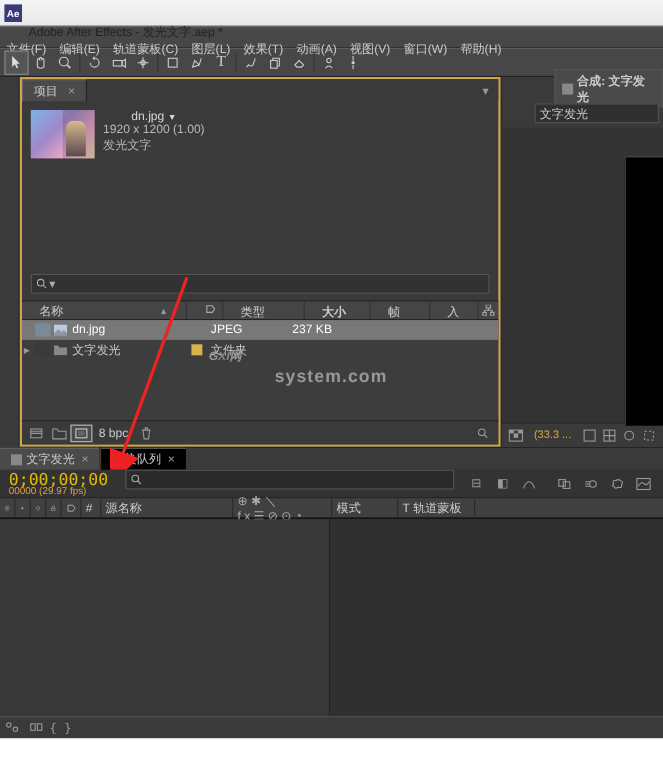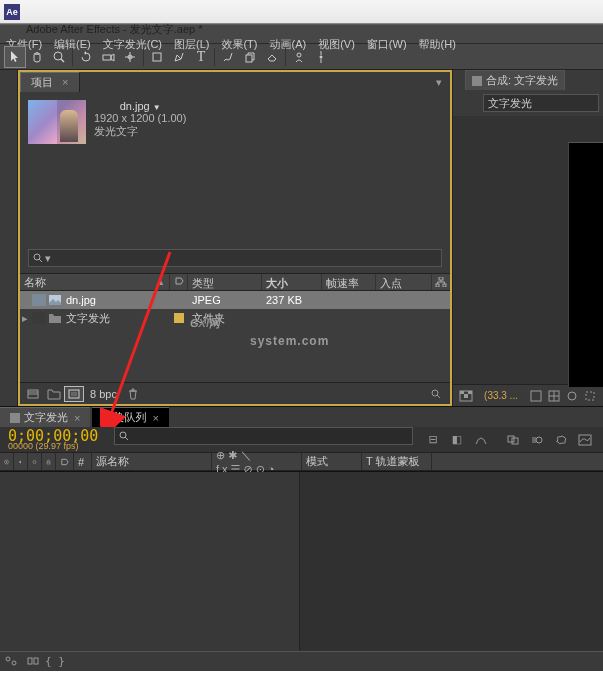--- a/index.html
+++ b/index.html
@@ -22,42 +22,42 @@
 .panel-menu { margin-left: auto; width: 14px; color: #999; }
 .preview-row { display: flex; padding: 8px; }
 .thumb { width: 58px; height: 44px; background: linear-gradient(135deg,#7db3e8 0%,#a088c8 40%,#e8a8c8 70%,#f0d8b0 100%); position: relative; }
 .thumb-overlay { position: absolute; left: 50%; right: 0; top: 0; bottom: 0; background: rgba(60,40,50,.2); }
 .thumb-figure { position: absolute; right: 8px; bottom: 2px; width: 18px; height: 32px; background: linear-gradient(#d8b890,#5a4a50); border-radius: 6px 6px 0 0; }
 .file-meta { margin-left: 8px; color: #b8b8b8; }
 .file-meta .fname { color: #d8d8d8; text-align: center; }
 .file-meta .fname .tri { font-size: 8px; }
 .search-row { margin: 6px 8px; height: 18px; background: #323232; border: 1px solid #555; display: flex; align-items: center; padding: 0 4px; color: #aaa; }
 .list-header { display: flex; height: 18px; background: #454545; color: #ccc; border-top: 1px solid #222; border-bottom: 1px solid #222; }
-.col { padding: 2px 4px; border-right: 1px solid #333; }
+.col { padding: 2px 16px; border-right: 1px solid #333; }
 .col.name { width: 150px; display: flex; align-items: center; }
 .col.name .sort { margin-left: auto; font-size: 8px; color: #999; }
 .col.label { width: 18px; }
 .col.type { width: 74px; }
 .col.size { width: 60px; font-weight: bold; }
 .col.rate { width: 54px; }
 .col.in { flex: 1; }
 .list-body { flex: 1; background: #3d3d3d; }
 .row { display: flex; height: 18px; align-items: center; color: #ccc; }
 .row.sel { background: #787878; color: #fff; }
 .row .name-cell { width: 150px; display: flex; align-items: center; padding-left: 2px; }
 .row .swatch { width: 14px; height: 12px; margin-right: 2px; }
 .row .icon { width: 14px; height: 12px; margin-right: 4px; display: flex; align-items: center; justify-content: center; }
 .row .tw { width: 10px; }
 .watermark { position: absolute; left: 170px; top: 230px; font-size: 28px; font-weight: bold; font-style: italic; color: #999; }
 .watermark .cn { font-family: SimHei; }
-.watermark-sub { position: absolute; left: 230px; top: 262px; font-size: 12px; color: #999; font-weight: bold; letter-spacing: 1px; }
+.watermark-sub { position: absolute; left: 230px; top: 262px; font-size: 16px; color: #999; font-weight: bold; letter-spacing: 1px; }
 .panel-footer { height: 22px; background: #3a3a3a; border-top: 1px solid #222; display: flex; align-items: center; padding: 0 4px; color: #ccc; }
 .panel-footer .btn { width: 20px; height: 16px; display: flex; align-items: center; justify-content: center; color: #999; }
 .right-panel { width: 151px; background: #3a3a3a; border-left: 1px solid #222; display: flex; flex-direction: column; }
-.right-tab-row { display: flex; align-items: center; height: 20px; padding-left: 12px; }
+.right-tab-row { display: flex; align-items: center; height: 20px; padding-left: 48px; font-weight: bold; }
 .right-tab { padding: 2px 6px; color: #ccc; background: #4a4a4a; border: 1px solid #555; border-bottom: none; display: flex; align-items: center; }
 .right-tab .sq { width: 10px; height: 10px; background: #888; margin-right: 4px; }
 .right-dropdown { margin: 4px 4px 0 30px; height: 18px; background: #2f2f2f; border: 1px solid #555; color: #ccc; padding: 0 4px; display: flex; align-items: center; }
 .right-viewer { flex: 1; background: #333; margin: 4px 0 0 0; position: relative; }
 .right-viewer .black { position: absolute; right: 0; top: 26px; width: 35px; height: 245px; background: #000; border-left: 1px solid #444; border-top: 1px solid #555; }
 .right-footer { height: 22px; display: flex; align-items: center; justify-content: space-between; padding: 0 4px; border-top: 1px solid #222; }
 .right-footer .btn { width: 18px; height: 16px; color: #999; display: flex; align-items: center; justify-content: center; }
 .zoom { color: #d6a64a; font-size: 10px; padding: 0 4px; }
 .arrow { position: absolute; pointer-events: none; }
 .timeline { background: #333; border-top: 1px solid #111; }
@@ -83,21 +83,21 @@
 <body>
 
 <div class="titlebar">
   <div class="ae-logo">Ae</div>
   <span>Adobe After Effects - 发光文字.aep *</span>
 </div>
 
 <div class="menubar">
   <div>文件(F)</div>
   <div>编辑(E)</div>
-  <div>文字发光(C)</div>
+  <div>轨道蒙板(C)</div>
   <div>图层(L)</div>
   <div>效果(T)</div>
   <div>动画(A)</div>
   <div>视图(V)</div>
   <div>窗口(W)</div>
   <div>帮助(H)</div>
 </div>
 
 <div class="toolbar">
   <div class="tool active">

